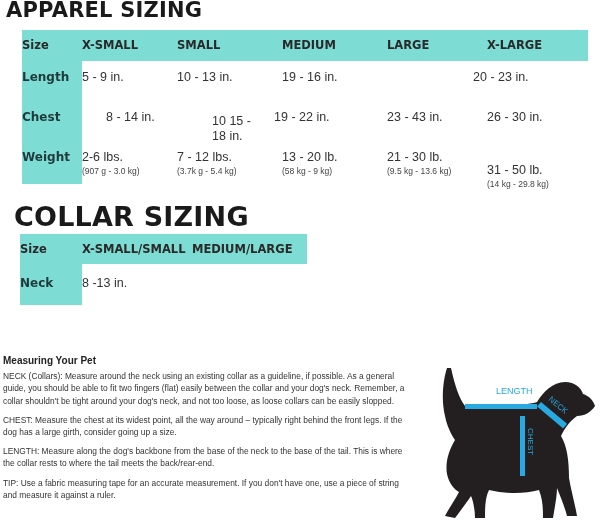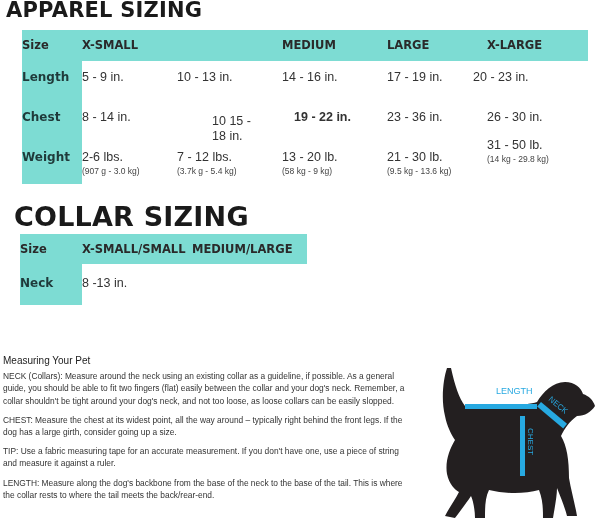--- a/index.html
+++ b/index.html
@@ -20,72 +20,72 @@
   .rowlab { font-family:"DejaVu Sans", sans-serif; font-weight:bold; font-size:12px; color:#1f3a3a; }
   .sub { display:block; font-size:8.5px; color:#444; line-height:11px; margin-top:1px; }
 
   
   #collar { position:absolute; left:20px; top:234px; width:287px; height:71px; }
   #collar .hdr-bar { position:absolute; left:0; top:0; width:287px; height:30px; }
   #collar .side-bar { position:absolute; left:0; top:0; width:62px; height:71px; }
 
   
   #measuring { position:absolute; left:3px; top:355px; width:410px; font-size:8.4px; line-height:12.2px; color:#333; }
-  #measuring h3 { margin:0 0 3px 0; font-size:10px; font-weight:normal; color:#222; }
+  #measuring h3 { margin:0 0 3px 0; font-size:10px; font-weight:bold; color:#222; }
   #measuring p { margin:0 0 7px 0; }
 
   #dog { position:absolute; left:425px; top:350px; width:175px; height:175px; }
 </style>
 </head>
 <body>
 
 <div id="apparel-title" class="section-title">APPAREL SIZING</div>
 
 <div id="apparel">
   <div class="hdr-bar teal"></div>
   <div class="side-bar teal"></div>
 
   <div class="cell hdr" style="left:0;width:60px;top:8px;">Size</div>
   <div class="cell hdr" style="left:60px;width:95px;top:8px;">X-SMALL</div>
+  <div class="cell hdr" style="left:155px;width:105px;top:8px;">SMALL</div>
   <div class="cell hdr" style="left:260px;width:105px;top:8px;">MEDIUM</div>
   <div class="cell hdr" style="left:365px;width:100px;top:8px;">LARGE</div>
   <div class="cell hdr" style="left:465px;width:101px;top:8px;">X-LARGE</div>
 
   <div class="cell rowlab" style="left:0;width:60px;top:40px;">Length</div>
   <div class="cell" style="left:60px;width:95px;top:40px;">5 - 9 in.</div>
   <div class="cell" style="left:155px;width:105px;top:40px;">10 - 13 in.</div>
-  <div class="cell" style="left:260px;width:105px;top:40px;">14 - 16 in.</div>
-  <div class="cell" style="left:365px;width:100px;top:40px;">17 - 19 in.</div>
+  <div class="cell" style="left:260px;width:105px;top:40px;">19 - 16 in.</div>
   <div class="cell" style="left:451px;width:101px;top:40px;">20 - 23 in.</div>
 
   <div class="cell rowlab" style="left:0;width:60px;top:80px;">Chest</div>
-  <div class="cell" style="left:60px;width:95px;top:80px;">8 - 14 in.</div>
+  <div class="cell" style="left:60px;width:95px;top:80px;padding-left:24px;">8 - 14 in.</div>
   <div class="cell" style="left:190px;width:45px;top:84px;">10 15 - 18 in.</div>
-  <div class="cell" style="left:272px;width:105px;top:80px;font-weight:bold;">19 - 22 in.</div>
-  <div class="cell" style="left:365px;width:100px;top:80px;">23 - 36 in.</div>
+  <div class="cell" style="left:252px;width:105px;top:80px;">19 - 22 in.</div>
+  <div class="cell" style="left:365px;width:100px;top:80px;">23 - 43 in.</div>
   <div class="cell" style="left:465px;width:101px;top:80px;">26 - 30 in.</div>
 
   <div class="cell rowlab" style="left:0;width:60px;top:120px;">Weight</div>
   <div class="cell" style="left:60px;width:95px;top:120px;">
     <span>2-6 lbs.</span>
     <span class="sub">(907 g - 3.0 kg)</span>
   </div>
   <div class="cell" style="left:155px;width:105px;top:120px;">
     <span>7 - 12 lbs.</span>
     <span class="sub">(3.7k g - 5.4 kg)</span>
   </div>
   <div class="cell" style="left:260px;width:105px;top:120px;">
     <span>13 - 20 lb.</span>
     <span class="sub">(58 kg - 9 kg)</span>
   </div>
   <div class="cell" style="left:365px;width:100px;top:120px;">
     <span>21 - 30 lb.</span>
     <span class="sub">(9.5 kg - 13.6 kg)</span>
   </div>
-  <div class="cell" style="left:465px;width:101px;top:108px;">
+  <div class="cell" style="left:465px;width:101px;top:133px;">
     <span>31 - 50 lb.</span>
     <span class="sub">(14 kg - 29.8 kg)</span>
   </div>
 </div>
 
 <div id="collar-title" class="section-title">COLLAR SIZING</div>
 
 <div id="collar">
   <div class="hdr-bar teal"></div>
   <div class="side-bar teal"></div>
@@ -95,22 +95,22 @@
   <div class="cell hdr" style="left:172px;width:115px;top:8px;">MEDIUM/LARGE</div>
 
   <div class="cell rowlab" style="left:0;width:62px;top:42px;">Neck</div>
   <div class="cell" style="left:62px;width:110px;top:42px;">8 -13 in.</div>
 </div>
 
 <div id="measuring">
   <h3>Measuring Your Pet</h3>
   <p>NECK (Collars): Measure around the neck using an existing collar as a guideline, if possible. As a general guide, you should be able to fit two fingers (flat) easily between the collar and your dog's neck. Remember, a collar shouldn't be tight around your dog's neck, and not too loose, as loose collars can be easily slopped.</p>
   <p>CHEST: Measure the chest at its widest point, all the way around – typically right behind the front legs. If the dog has a large girth, consider going up a size.</p>
+  <p>LENGTH: Measure along the dog's backbone from the base of the neck to the base of the tail. This is where the collar rests to where the tail meets the back/rear-end.</p>
   <p>TIP: Use a fabric measuring tape for an accurate measurement. If you don't have one, use a piece of string and measure it against a ruler.</p>
-  <p>LENGTH: Measure along the dog's backbone from the base of the neck to the base of the tail. This is where the collar rests to where the tail meets the back/rear-end.</p>
 </div>
 
 <div id="dog">
   <svg width="175" height="175" viewBox="0 0 175 175">
     <path fill="#231f20" d="
       M22 18 C18 30 16 50 20 66 C22 76 26 84 30 90
       C24 100 20 112 22 124 C24 134 30 140 34 142
       C30 150 24 158 20 166 L30 168 C36 160 42 152 46 146
       C48 150 50 160 50 168 L60 168 C60 158 60 148 64 140
       C80 144 100 144 114 140 C118 150 118 160 118 168 L128 168

